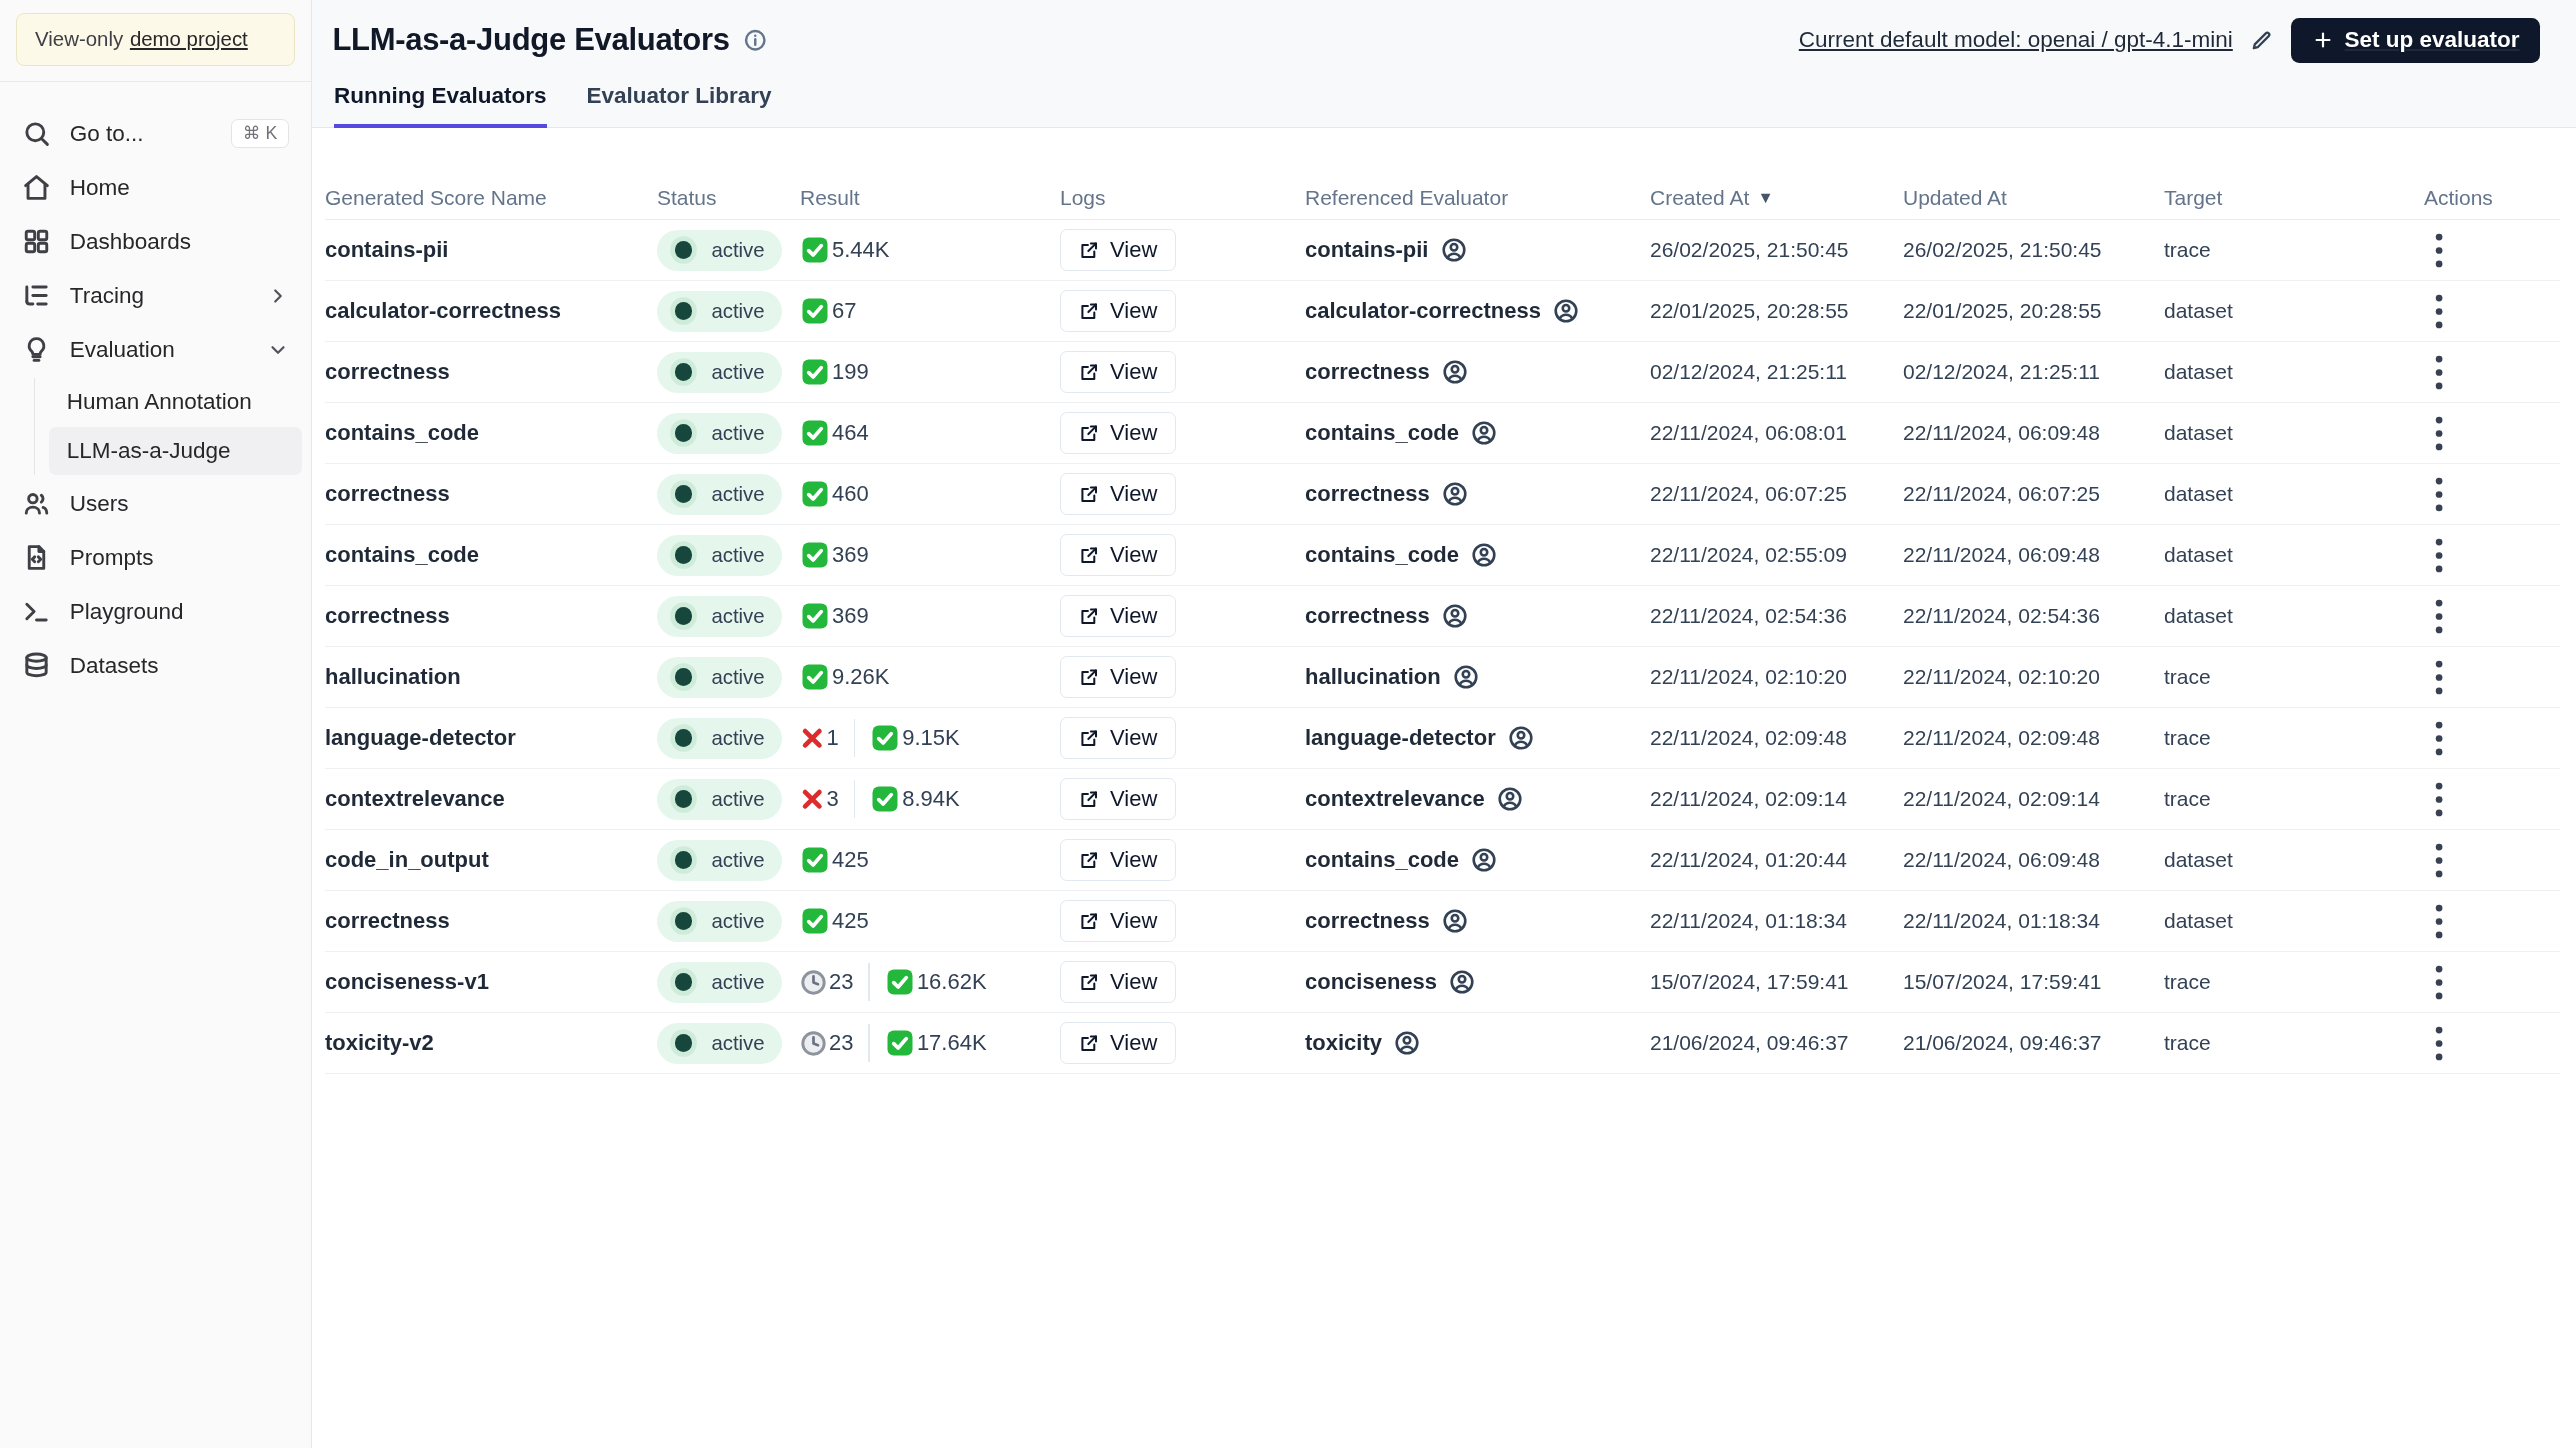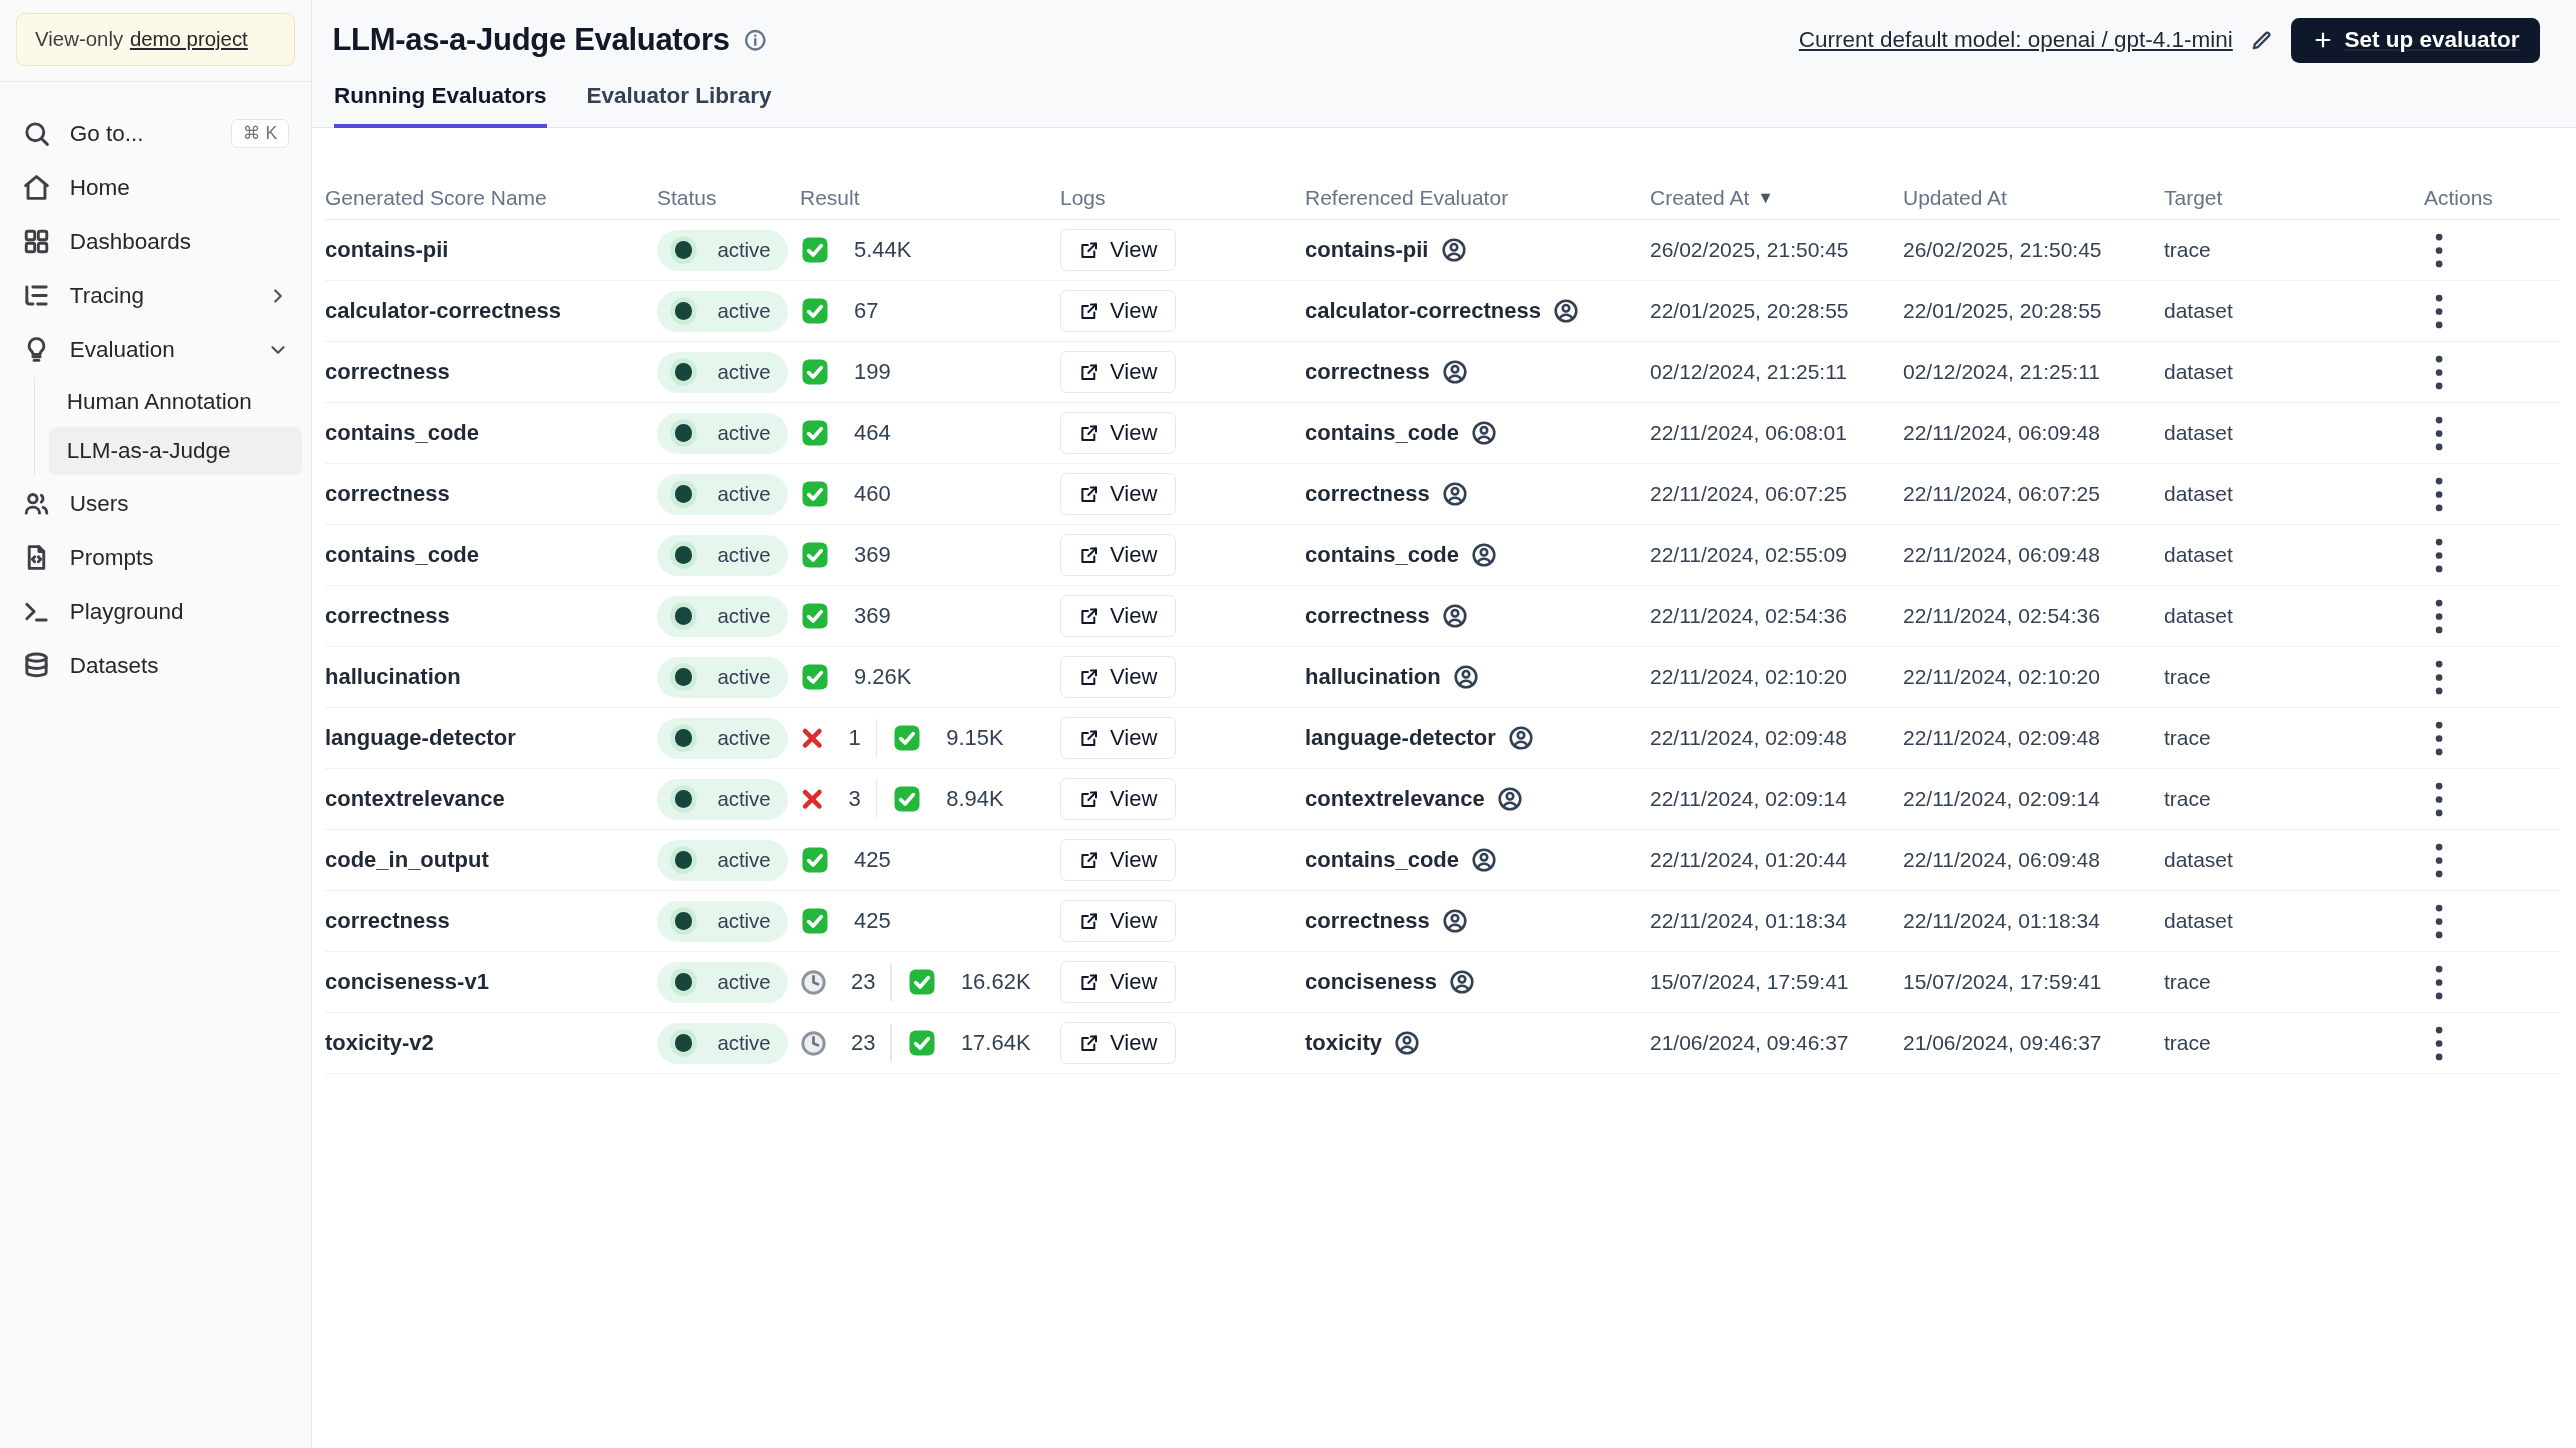--- a/index.html
+++ b/index.html
@@ -103,27 +103,27 @@
     grid-template-columns: 332px 143px 260px 245px 345px 253px 261px 260px 137px;
     align-items: center;
   }
   .thead { height: 44px; border-bottom: 1.4px solid #e8ebef; }
   .th { font-size: 21px; font-weight: 500; color: #64748b; white-space: nowrap; display: flex; align-items: center; gap: 8.2px; }
   .sort-ic { font-size: 16.4px; color: #475569; }
   .tr { height: 61px; border-bottom: 1.4px solid #eef0f4; font-size: 21px; color: #334155; }
   .td { min-width: 0; }
   .td-name { font-size: 22px; font-weight: 600; color: #1f2937; white-space: nowrap; }
   .badge-active {
-    display: inline-flex; align-items: center; gap: 25px;
+    display: inline-flex; align-items: center; gap: 19px;
     background: #e5f7ec; border-radius: 681px; height: 41px; padding: 0 17.7px;
     font-size: 20.4px; color: #334155; justify-content: flex-end;
   }
   .dot { width: 17.7px; height: 17.7px; border-radius: 50%; background: #17463d; box-shadow: 0 0 0 4.8px #cfecda; }
   .td-result { display: flex; align-items: center; gap: 15px; }
-  .res-part { display: inline-flex; align-items: center; gap: 24px; font-size: 22px; color: #334155; }
+  .res-part { display: inline-flex; align-items: center; gap: 2px; font-size: 22px; color: #334155; }
   .res-sep { width: 1.4px; height: 38px; background: #e2e8f0; }
   .ok-ic { width: 30px; height: 30px; }
   .err-ic { width: 24.5px; height: 24.5px; }
   .clock-ic { width: 27px; height: 27px; }
   .view-btn {
     height: 42px; padding: 0 17.7px; border: 1.4px solid #e2e8f0; border-radius: 6.8px;
     background: #fff; display: inline-flex; align-items: center; gap: 11px;
     font-size: 22px; font-weight: 500; color: #0f172a; cursor: pointer; font-family: inherit;
   }
   .view-btn svg { width: 20.4px; height: 20.4px; stroke: #0f172a; }

